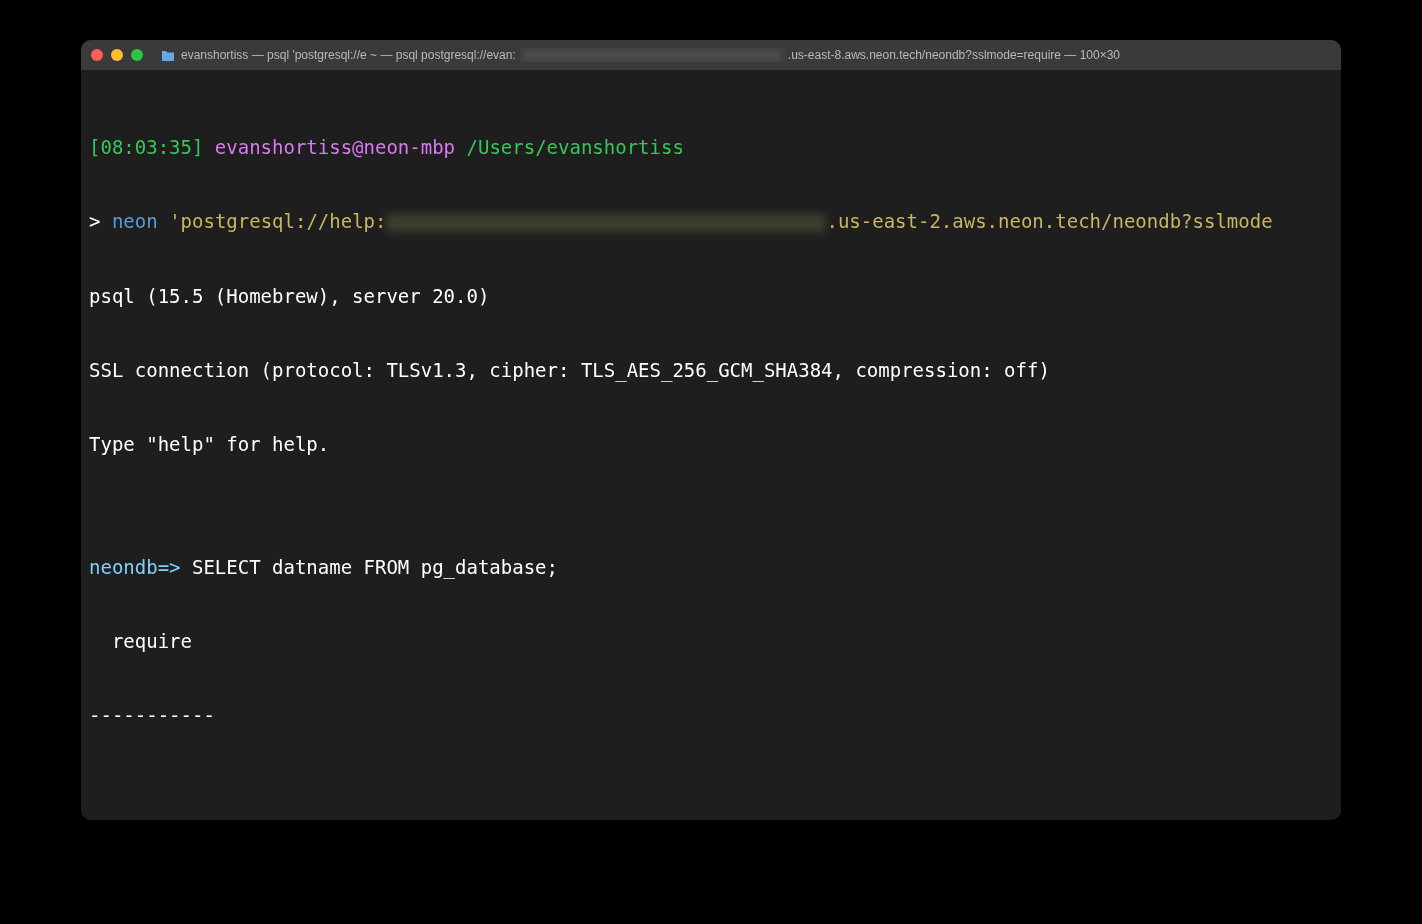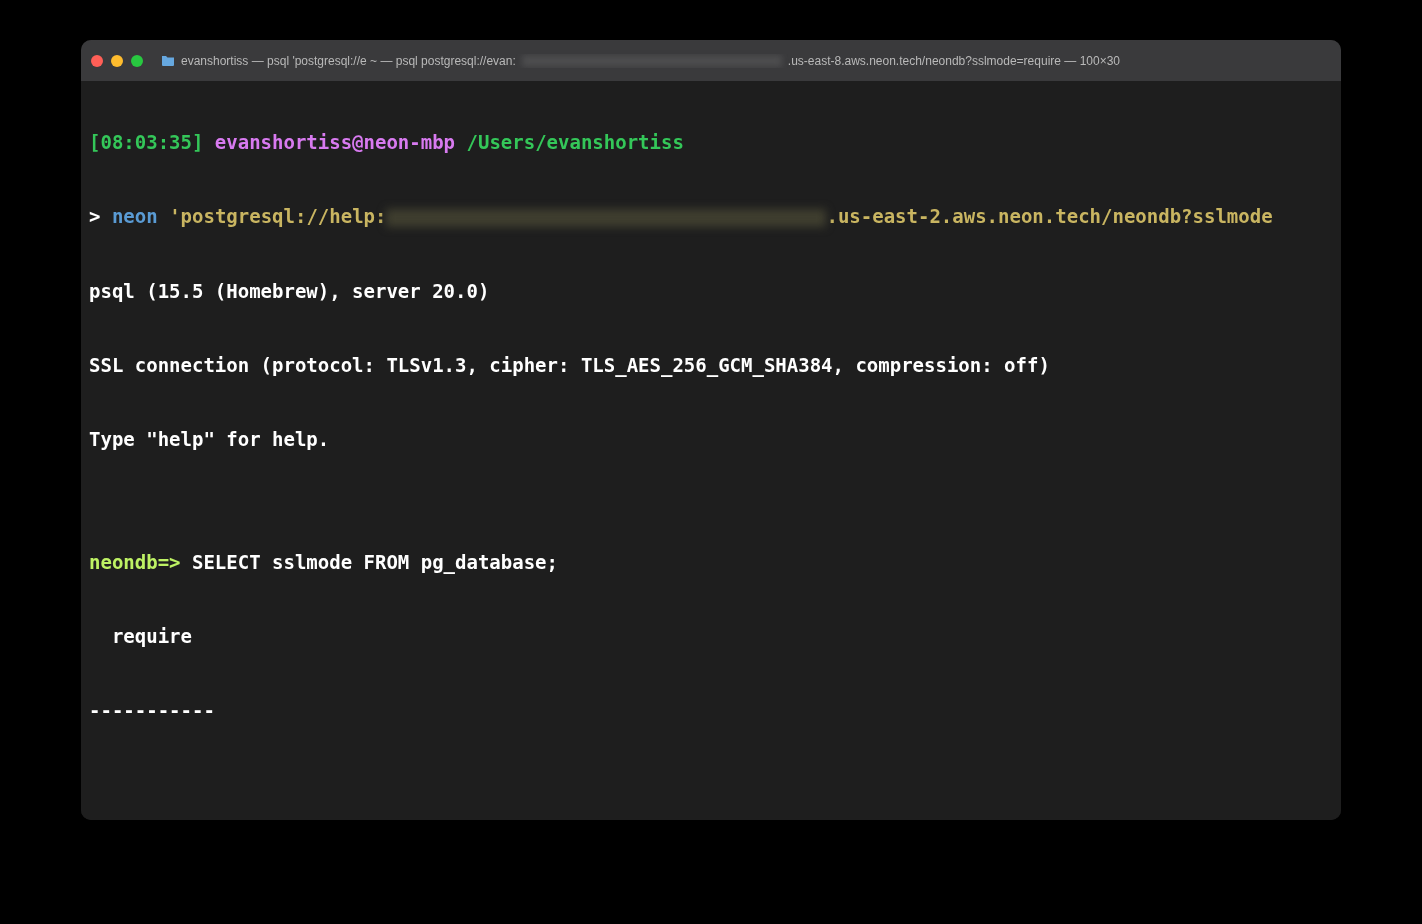--- a/index.html
+++ b/index.html
@@ -21,21 +21,21 @@
       width: 1260px;
       height: 780px;
       background: #1e1e1e;
       border-radius: 10px;
       overflow: hidden;
       box-shadow: 0 20px 60px rgba(0,0,0,0.8);
       display: flex;
       flex-direction: column;
     }
     .titlebar {
-      height: 41px;
+      height: 30px;
       background: #3a3a3c;
       display: flex;
       align-items: center;
       padding: 0 10px;
       position: relative;
       flex-shrink: 0;
     }
     .traffic-lights {
       display: flex;
       gap: 8px;
@@ -65,25 +65,25 @@
     }
     .folder-icon {
       display: inline-flex;
       width: 14px;
       height: 11px;
     }
     .folder-icon svg { width: 100%; height: 100%; }
     .terminal-body {
       flex: 1;
       background: #1e1e1e;
-      padding: 0 8px;
+      padding: 16px 8px;
       font-size: 19px;
       line-height: 1.3;
       color: #ffffff;
-      font-weight: 700;
+      font-weight: 400;
       white-space: pre;
       overflow: hidden;
     }
     .line {
       display: block;
       white-space: pre-wrap;
       word-break: break-all;
     }
     .timestamp { color: #34c759; }
     .user-host { color: #d87af0; }
@@ -94,21 +94,21 @@
     .redacted {
       display: inline-block;
       background: #3f3e2f;
       filter: blur(4px);
       color: transparent;
       border-radius: 2px;
       vertical-align: middle;
       height: 18px;
     }
     .redacted-wide { width: 440px; }
-    .psql-prompt { color: #bef264; text-align: center; }
+    .psql-prompt { color: #7dd3fc; text-align: center; }
     .title-redacted {
       display: inline-block;
       width: 260px;
       height: 12px;
       filter: blur(3px);
       background: #7a7a7a;
       opacity: 0.3;
       vertical-align: middle;
     }
   </style>
@@ -134,21 +134,21 @@
     </div>
   </div>
 
   <div class="terminal-body">
     <div class="line"><span class="timestamp">[08:03:35]</span> <span class="user-host">evanshortiss@neon-mbp</span> <span class="path">/Users/evanshortiss</span></div>
     <div class="line"><span class="prompt-arrow">&gt;</span> <span class="cmd-name">neon</span> <span class="cmd-arg-yellow">'postgresql://help:</span><span class="redacted redacted-wide"></span><span class="cmd-arg-yellow">.us-east-2.aws.neon.tech/neondb?sslmode</span></div>
     <div class="line">psql (15.5 (Homebrew), server 20.0)</div>
     <div class="line">SSL connection (protocol: TLSv1.3, cipher: TLS_AES_256_GCM_SHA384, compression: off)</div>
     <div class="line">Type "help" for help.</div>
     <div class="line"></div>
-    <div class="line"><span class="psql-prompt">neondb=&gt;</span><span> SELECT sslmode FROM pg_database;</span></div>
+    <div class="line"><span class="psql-prompt">neondb=&gt;</span><span> SELECT datname FROM pg_database;</span></div>
     <div class="line">  require  </div>
     <div class="line">-----------</div>
     
     
     
     
     
     <div class="line"></div>
     
   </div>

